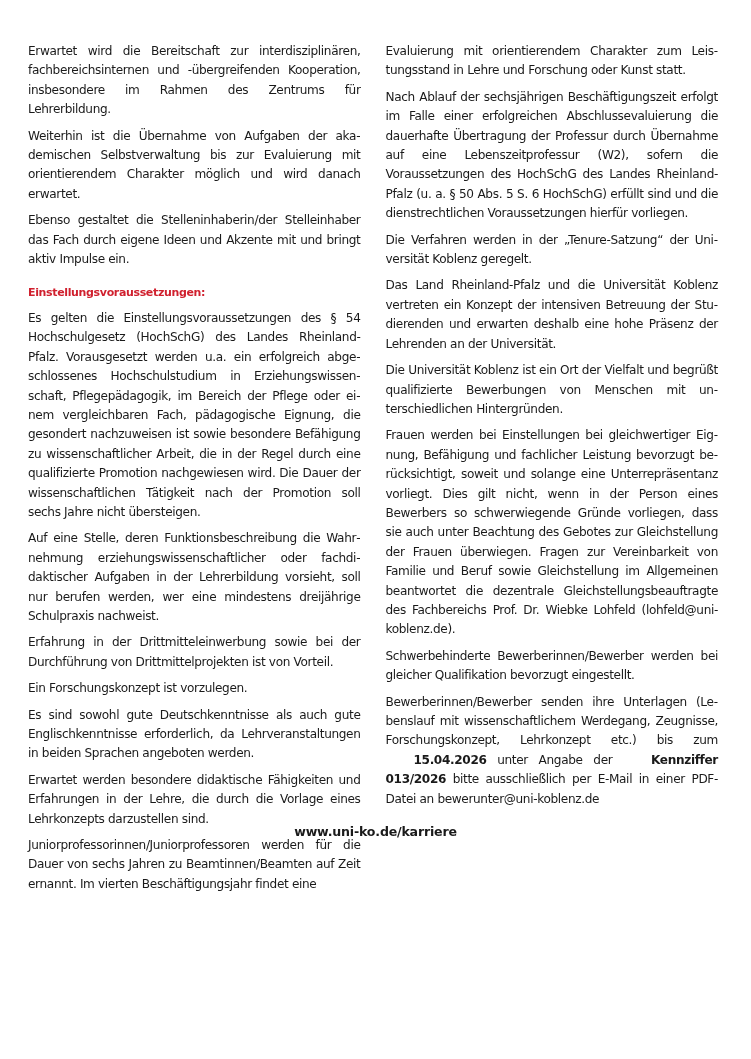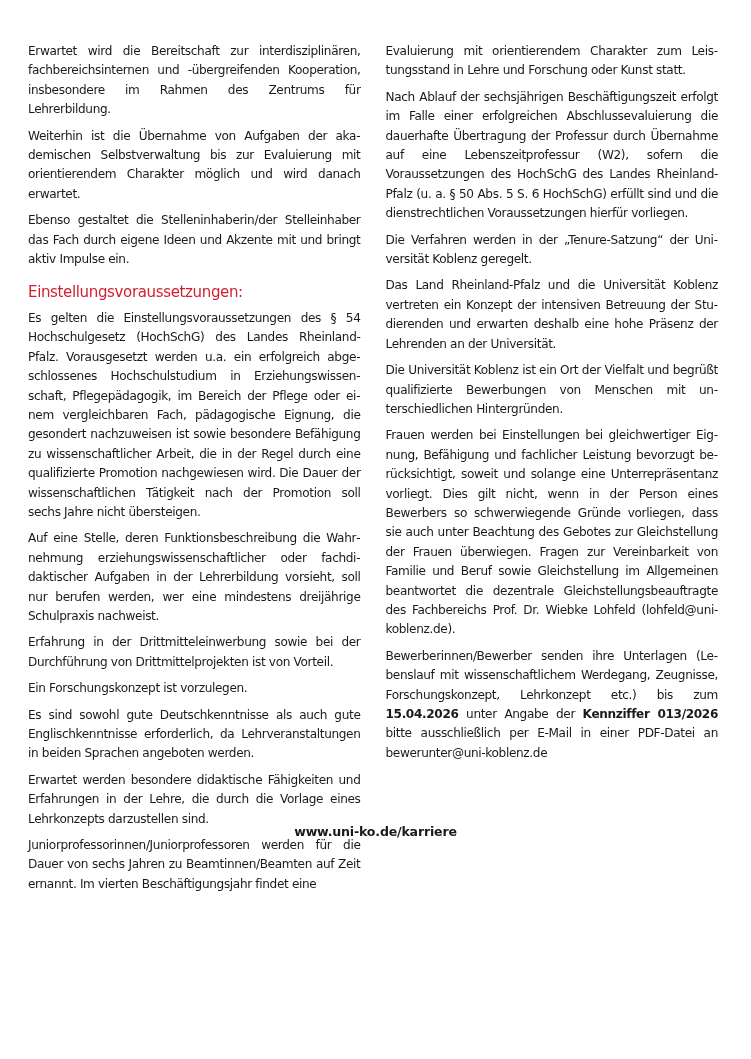--- a/index.html
+++ b/index.html
@@ -1,22 +1,22 @@
 <!DOCTYPE html>
 <html><head>
 <meta charset="utf-8">
 <style>
   html, body { margin: 0; padding: 0; background: #ffffff; }
   body { width: 751px; height: 1059px; position: relative; overflow: hidden;
          font-family: "DejaVu Sans", sans-serif; color: #1a1a1a; }
   .page { position: absolute; left: 28px; top: 42px; width: 690px; display: flex; gap: 25px; }
   .col { width: 333px; font-size: 12.1px; line-height: 19.4px; letter-spacing: -0.35px; }
   .col p { margin: 0 0 7px 0; text-align: justify; hyphens: manual; }
-  .heading { color: #d0202e; font-weight: normal; margin: 14px 0 6px 0; font-size: 15px; }
-  b { font-weight: bold; }
+  .heading { color: #d0202e; font-weight: bold; margin: 14px 0 6px 0; font-size: 11px; }
+  b { font-weight: bold; margin-left: 28px; }
   .footer { position: absolute; top: 824px; left: 0; width: 751px; text-align: center;
             font-weight: bold; font-size: 12.6px; letter-spacing: -0.2px; color: #1a1a1a; }
 </style>
 </head>
 <body>
 
 <div class="page">
   <div class="col">
     <p>Erwartet wird die Bereitschaft zur interdisziplinä­ren, fachbereichsinternen und -übergreifenden Ko­operation, insbesondere im Rahmen des Zentrums für Lehrerbildung.</p>
     <p>Weiterhin ist die Übernahme von Aufgaben der aka­demischen Selbstverwaltung bis zur Evaluierung mit orientierendem Charakter möglich und wird da­nach erwartet.</p>
@@ -30,17 +30,18 @@
     <p>Erwartet werden besondere didaktische Fähigkeiten und Erfahrungen in der Lehre, die durch die Vorlage ei­nes Lehrkonzepts darzustellen sind.</p>
     <p>Juniorprofessorinnen/Juniorprofessoren werden für die Dauer von sechs Jahren zu Beamtinnen/Beamten auf Zeit ernannt. Im vierten Beschäftigungsjahr findet eine</p>
   </div>
   <div class="col">
     <p>Evaluierung mit orientierendem Charakter zum Leis­tungsstand in Lehre und Forschung oder Kunst statt.</p>
     <p>Nach Ablauf der sechsjährigen Beschäftigungszeit er­folgt im Falle einer erfolgreichen Abschlussevaluierung die dauerhafte Übertragung der Professur durch Über­nahme auf eine Lebenszeitprofessur (W2), sofern die Voraussetzungen des HochSchG des Landes Rheinland-Pfalz (u. a. § 50 Abs. 5 S. 6 HochSchG) erfüllt sind und die dienstrechtlichen Voraussetzungen hierfür vorliegen.</p>
     <p>Die Verfahren werden in der „Tenure-Satzung“ der Uni­versität Koblenz geregelt.</p>
     <p>Das Land Rheinland-Pfalz und die Universität Koblenz vertreten ein Konzept der intensiven Betreuung der Stu­dierenden und erwarten deshalb eine hohe Präsenz der Lehrenden an der Universität.</p>
     <p>Die Universität Koblenz ist ein Ort der Vielfalt und be­grüßt qualifizierte Bewerbungen von Menschen mit un­terschiedlichen Hintergründen.</p>
     <p>Frauen werden bei Einstellungen bei gleichwertiger Eig­nung, Befähigung und fachlicher Leistung bevorzugt be­rücksichtigt, soweit und solange eine Unterrepräsen­tanz vorliegt. Dies gilt nicht, wenn in der Person eines Bewerbers so schwerwiegende Gründe vorliegen, dass sie auch unter Beachtung des Gebotes zur Gleichstel­lung der Frauen überwiegen. Fragen zur Vereinbarkeit von Familie und Beruf sowie Gleichstellung im Allgemei­nen beantwortet die dezentrale Gleichstellungsbeauf­tragte des Fachbereichs Prof. Dr. Wiebke Lohfeld (loh­feld@uni-koblenz.de).</p>
+    <p>Schwerbehinderte Bewerberinnen/Bewerber werden bei gleicher Qualifikation bevorzugt eingestellt.</p>
     <p><span>Bewerberinnen/Bewerber senden ihre Unterlagen (Le­benslauf mit wissenschaftlichem Werdegang, Zeug­nisse, Forschungskonzept, Lehrkonzept etc.) bis zum </span><b>15.04.2026</b><span> unter Angabe der </span><b>Kennziffer 013/2026</b><span> bitte ausschließlich per E-Mail in einer PDF-Datei an bewer­unter@uni-koblenz.de</span></p>
   </div>
 </div>
 
 <div class="footer">www.uni-ko.de/karriere</div>
 
 </body></html>

